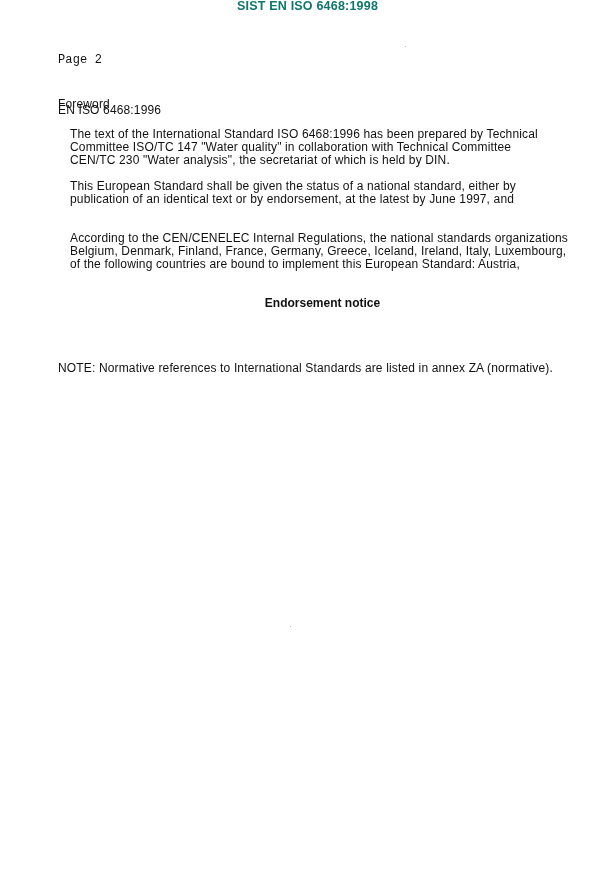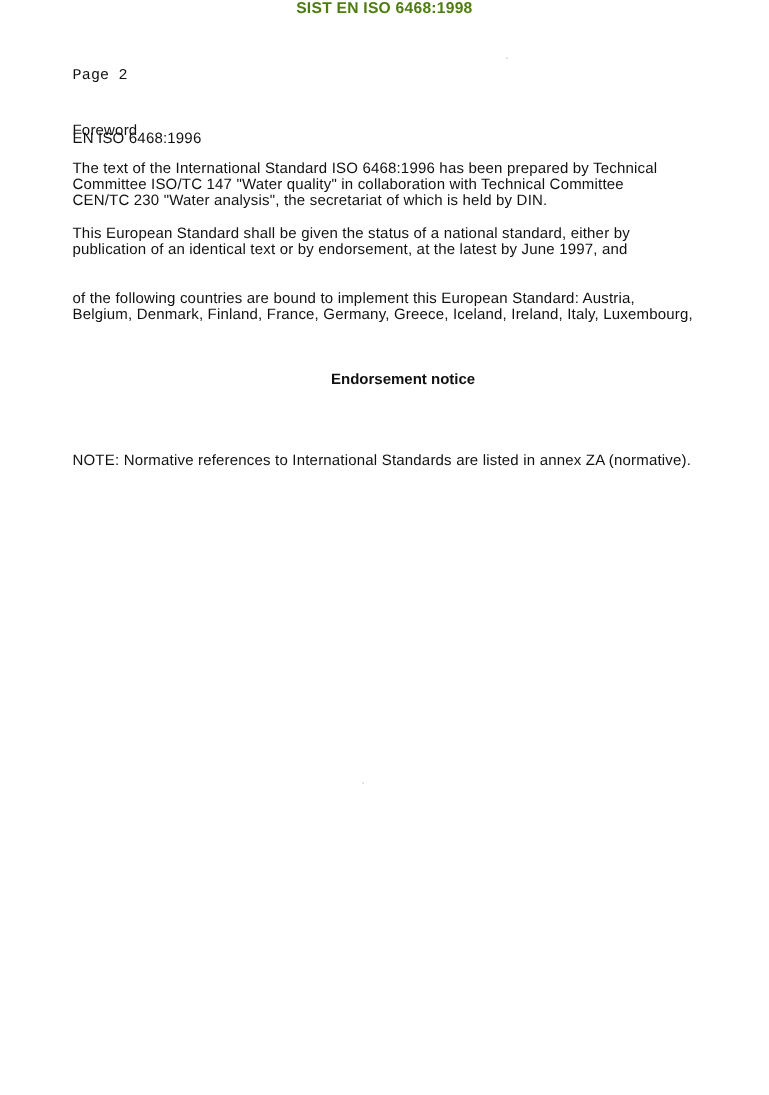--- a/index.html
+++ b/index.html
@@ -3,26 +3,26 @@
 <meta charset="utf-8">
 <style>
   html, body { margin: 0; padding: 0; background: #ffffff; }
   body {
     width: 615px; height: 876px; position: relative; overflow: hidden;
     font-family: "Liberation Sans", "DejaVu Sans", sans-serif;
     color: #111111;
   }
   .watermark {
     position: absolute; top: -1px; left: 0; width: 615px; text-align: center;
-    font-size: 12.5px; font-weight: bold; color: #4d7c0f; letter-spacing: 0.2px;
+    font-size: 12.5px; font-weight: bold; color: #0f766e; letter-spacing: 0.2px;
   }
   .line { position: absolute; left: 58px; font-size: 12px; white-space: nowrap; letter-spacing: 0.15px; }
   .head { font-weight: normal; }
   .para { position: absolute; left: 58px; font-size: 12px; line-height: 13px; white-space: nowrap; letter-spacing: 0.15px; }
-  .para span { display: block; }
+  .para span { display: block; margin-left: 12px; }
   .centered { position: absolute; left: 0; width: 645px; text-align: center; font-size: 12px; font-weight: bold; }
   .speck { position: absolute; width: 1px; height: 1px; background: #bbb; }
 </style>
 </head>
 <body>
 
 <div class="watermark">SIST EN ISO 6468:1998</div>
 
 <div class="line" style="top:53px;font-family:Liberation Mono, monospace;">Page 2</div>
 <div class="line" style="top:67px;margin-top:36px;">EN ISO 6468:1996</div>
@@ -34,22 +34,23 @@
   <span>Committee ISO/TC 147 "Water quality" in collaboration with Technical Committee</span>
   <span>CEN/TC 230 "Water analysis", the secretariat of which is held by DIN.</span>
 </div>
 
 <div class="para" style="top:180px;">
   <span>This European Standard shall be given the status of a national standard, either by</span>
   <span>publication of an identical text or by endorsement, at the latest by June 1997, and</span>
 </div>
 
 <div class="para" style="top:232px;">
+  <span>According to the CEN/CENELEC Internal Regulations, the national standards organizations</span>
+  <span>Belgium, Denmark, Finland, France, Germany, Greece, Iceland, Ireland, Italy, Luxembourg,</span>
   <span>of the following countries are bound to implement this European Standard: Austria,</span>
-  <span>Belgium, Denmark, Finland, France, Germany, Greece, Iceland, Ireland, Italy, Luxembourg,</span>
 </div>
 
 <div class="centered" style="top:296px;">Endorsement notice</div>
 
 <div class="para" style="top:322px;">
 </div>
 
 <div class="line" style="top:361px;">NOTE: Normative references to International Standards are listed in annex ZA (normative).</div>
 
 <div class="speck" style="left:405px; top:46px;"></div>

